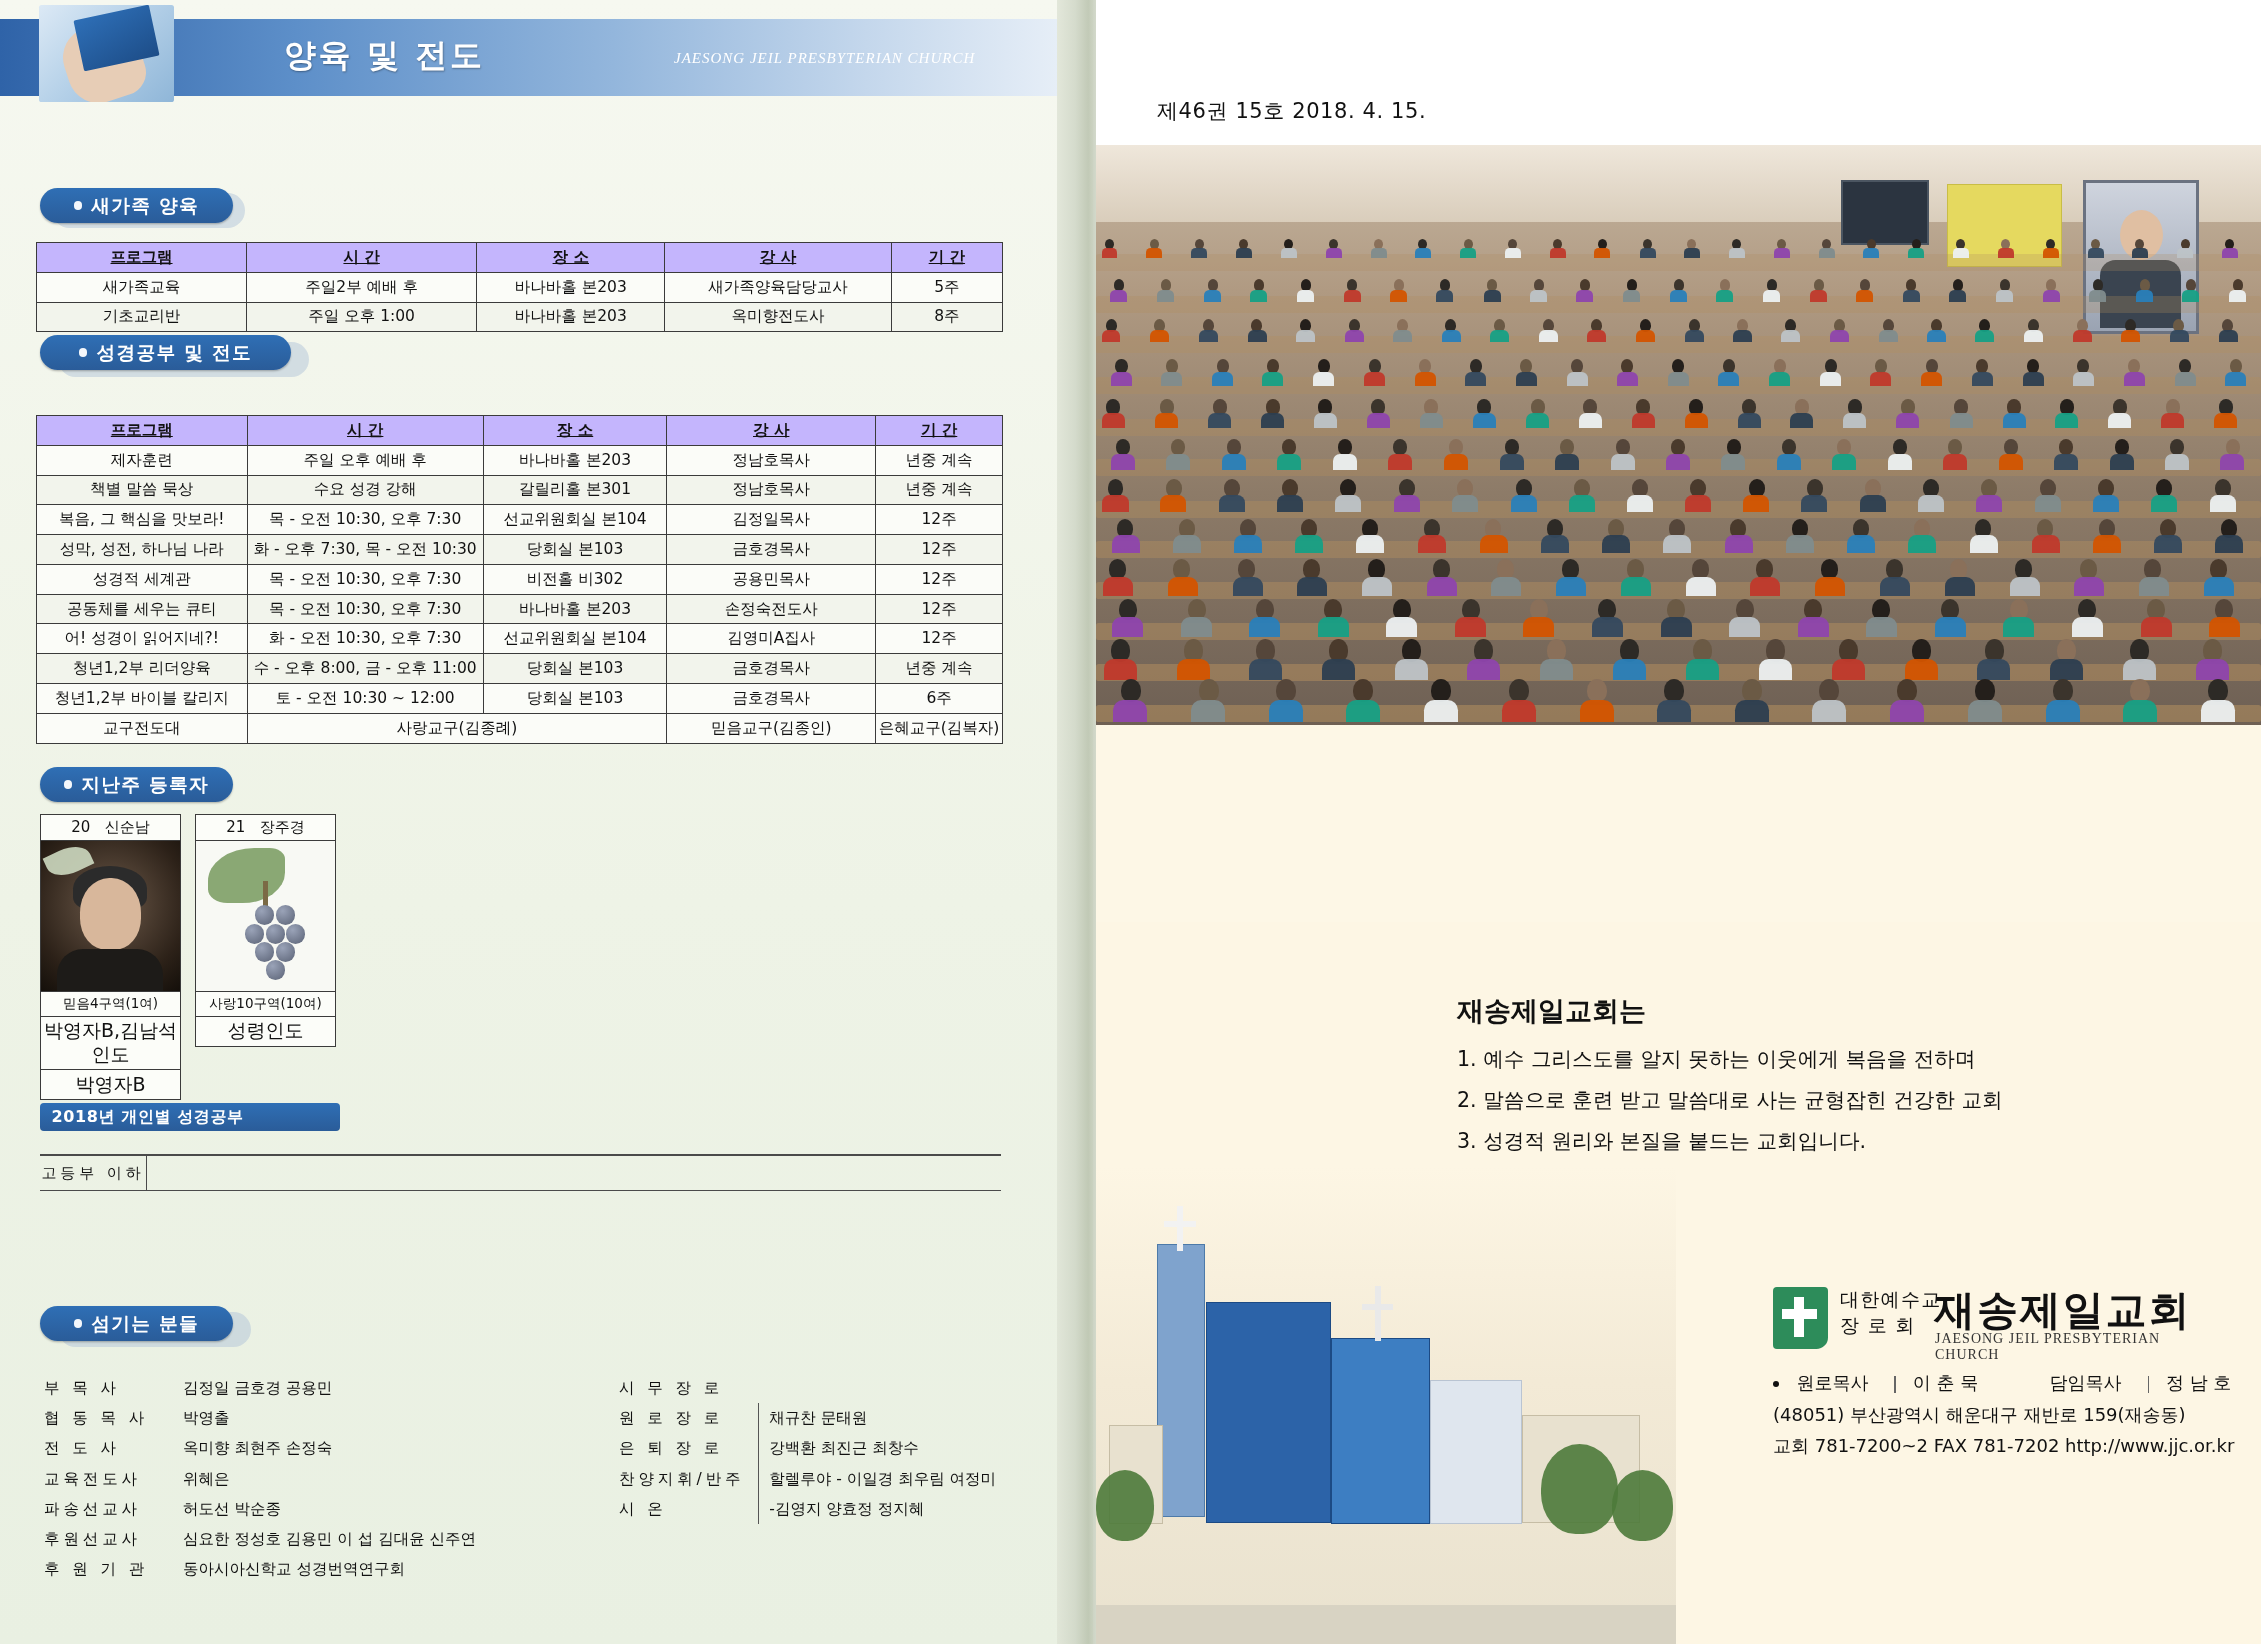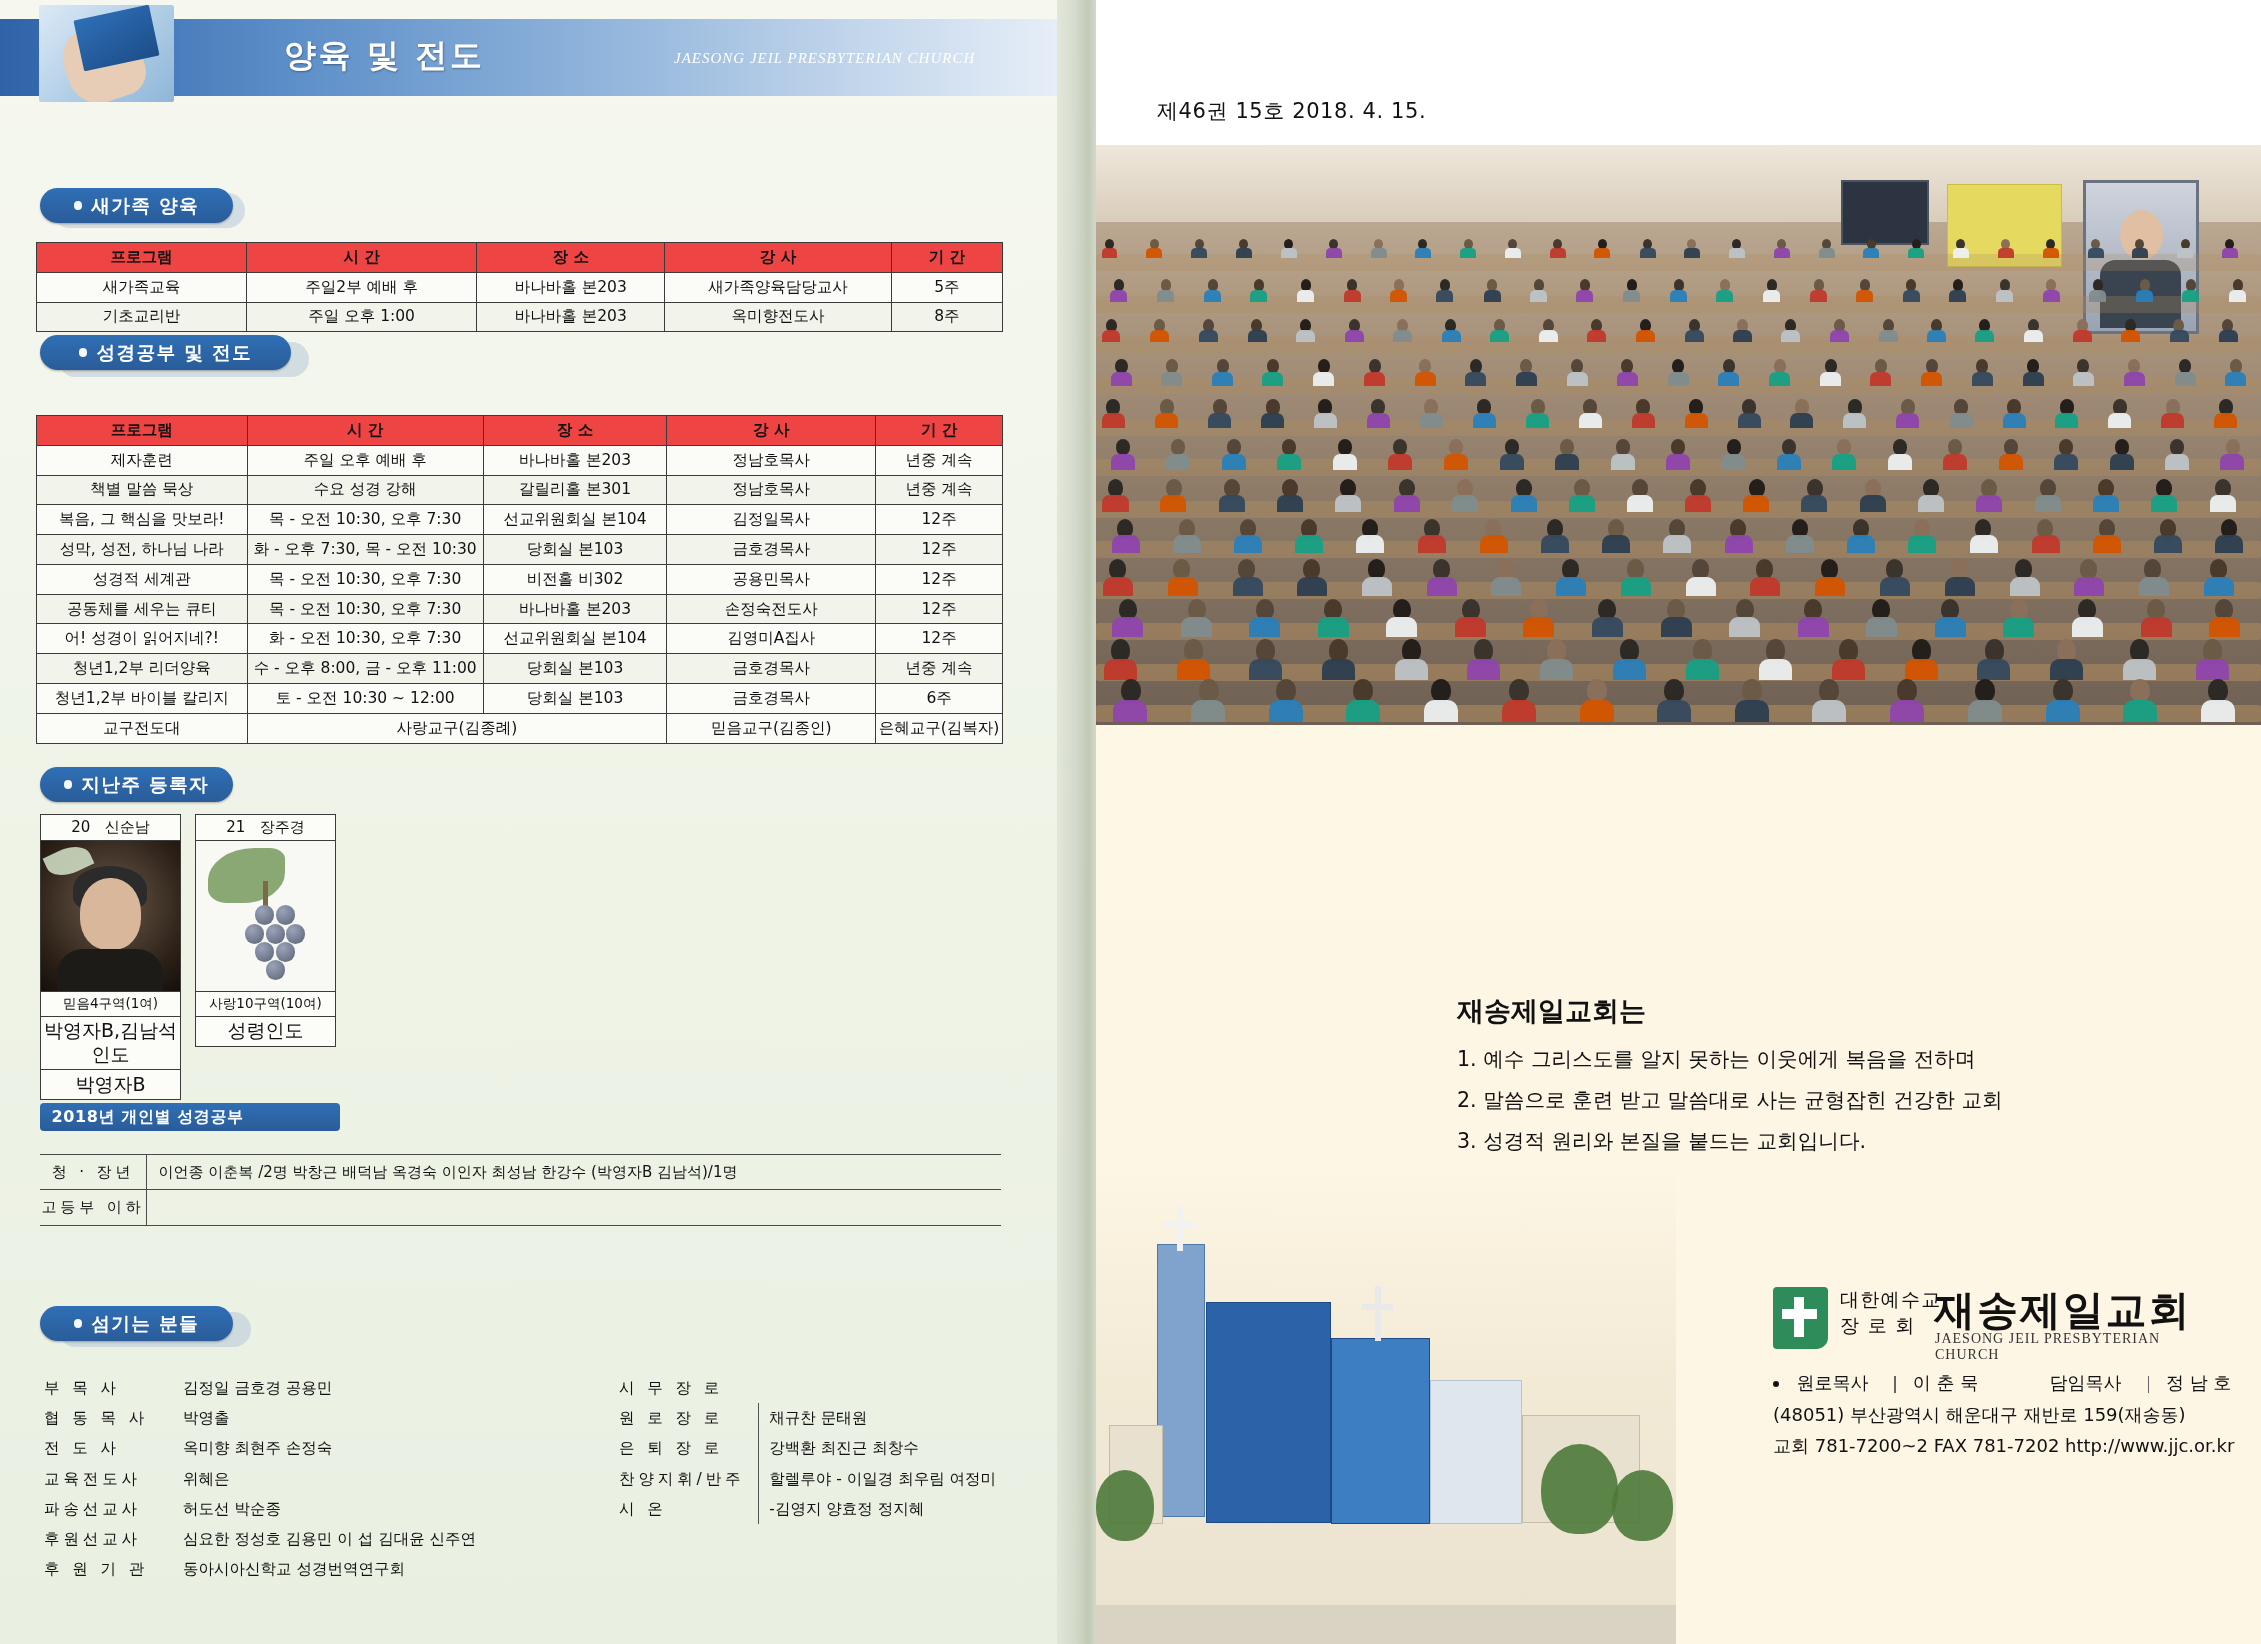--- a/index.html
+++ b/index.html
@@ -78,21 +78,21 @@
   table.tbl{
     position:absolute;border-collapse:collapse;
     font-size:15.5px;color:#111;
   }
   table.tbl th, table.tbl td{
     border:1px solid #3b3b3b;
     text-align:center;
     padding:3.9px 2.6px;
     white-space:nowrap;
   }
-  table.tbl th{background:#ef4444;font-weight:bold;}
+  table.tbl th{background:#c4b5fd;font-weight:bold;text-decoration:underline;}
   table.tbl td{background:#fbfcf8;}
   table.tbl td.alt{background:#f2f4ec;}
 
   
   .reg-card{
     position:absolute;width:139px;border:1px solid #3b3b3b;background:#fcfdf9;
     font-size:13.5px;color:#111;
   }
   .reg-card .rc-head{border-bottom:1px solid #3b3b3b;text-align:center;padding:3.2px 0;font-size:15px;}
   .reg-card .rc-photo{height:150px;border-bottom:1px solid #3b3b3b;position:relative;overflow:hidden;background:#222;}
@@ -383,24 +383,20 @@
     </div>
     <div class="rc-first">사랑10구역(10여)</div>
     <div class="rc-line">성령인도</div>
   </div>
 
   <div class="label-strip" style="left:40px;top:1103px;width:277px;">
     <span>2018년 개인별 성경공부</span>
   </div>
 
   <div class="evang-box" style="left:40px;top:1154px;width:961px;" id="evang-box">
-      <div class="evang-row">
-        <div class="lbl">청 · 장년</div>
-        <div class="val">이언종 이춘복 /2명 박창근 배덕남 옥경숙 이인자 최성남 한강수 (박영자B 김남석)/1명</div>
-      </div>
       <div class="evang-row evang-div">
         <div class="lbl">고등부 이하</div>
         <div class="val">&nbsp;</div>
       </div>
     </div>
 
   <div class="pill-shade" style="left:58px;top:1312px;width:193px;height:35px;"></div>
   <div class="pill" style="left:40px;top:1306px;width:193px;">
     <span class="dot"></span>
     <span>섬기는 분들</span>

